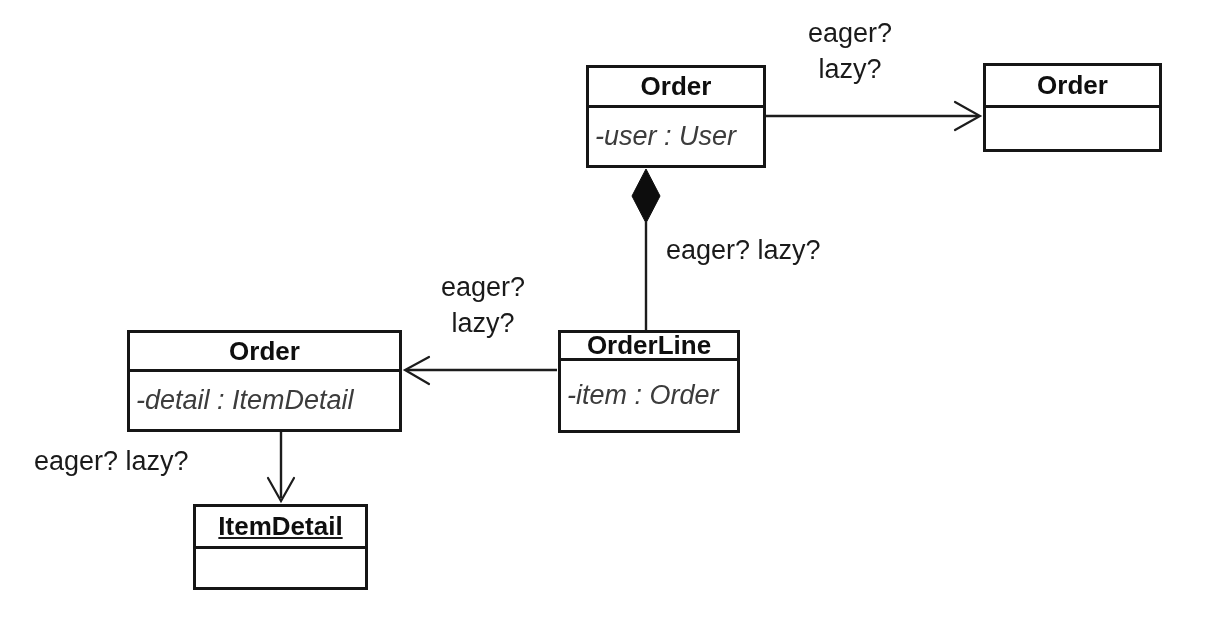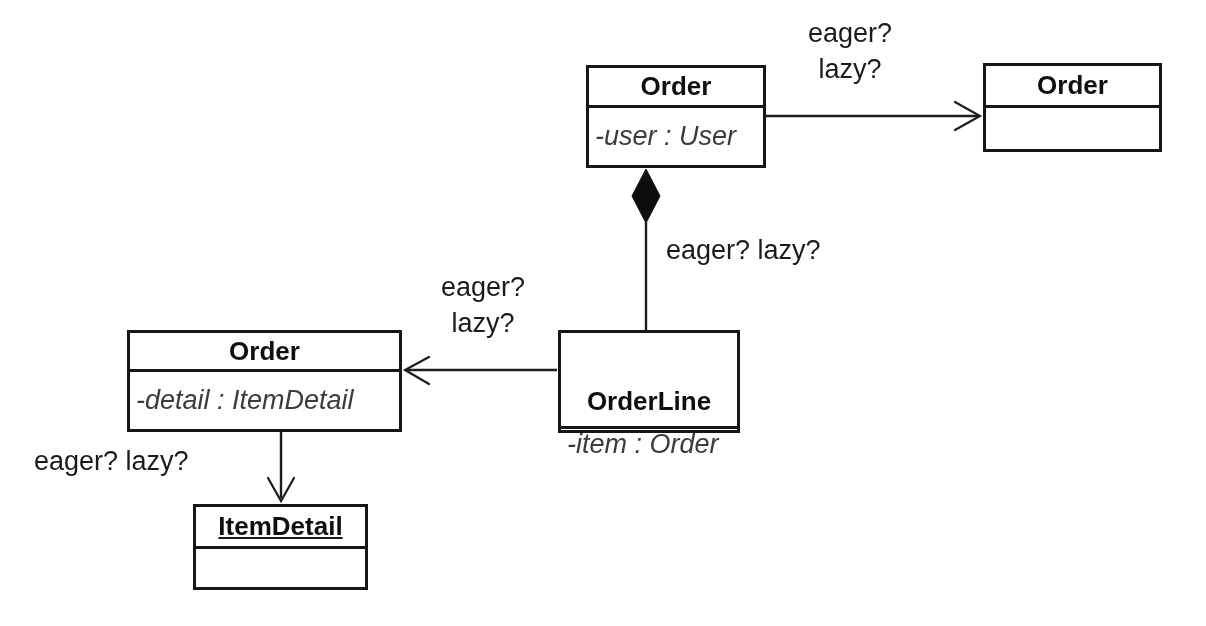--- a/index.html
+++ b/index.html
@@ -31,21 +31,21 @@
   }
   .cls-attrs { flex: 1 1 auto; display: flex; align-items: center; }
   .attr { font-size: 27px; color: #3c3c3c; padding-left: 6px; white-space: nowrap; font-style: italic; }
 
   
   .cls-order      { left: 586px; top: 65px;  width: 180px; height: 103px; }
   .cls-order      .cls-title { height: 40px; }
   .cls-user       { left: 983px; top: 63px;  width: 179px; height: 89px; }
   .cls-user       .cls-title { height: 42px; }
   .cls-orderline  { left: 558px; top: 330px; width: 182px; height: 103px; }
-  .cls-orderline  .cls-title { height: 52px; margin-top: 44px; }
+  .cls-orderline  .cls-title { height: 28px; }
   .cls-item       { left: 127px; top: 330px; width: 275px; height: 102px; }
   .cls-item       .cls-title { height: 39px; }
   .cls-itemdetail { left: 193px; top: 504px; width: 175px; height: 86px; text-decoration: underline; }
   .cls-itemdetail .cls-title { height: 42px; }
 
   .edge-label {
     position: absolute;
     font-size: 27px; line-height: 1.32;
     color: #1a1a1a; white-space: nowrap;
   }

